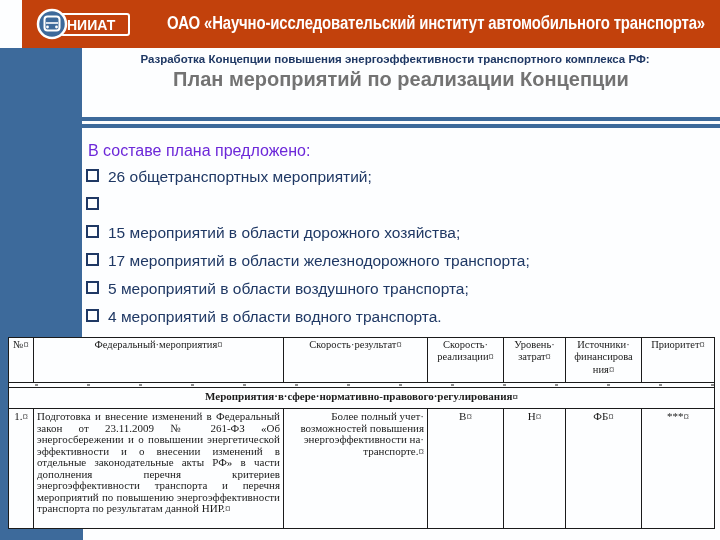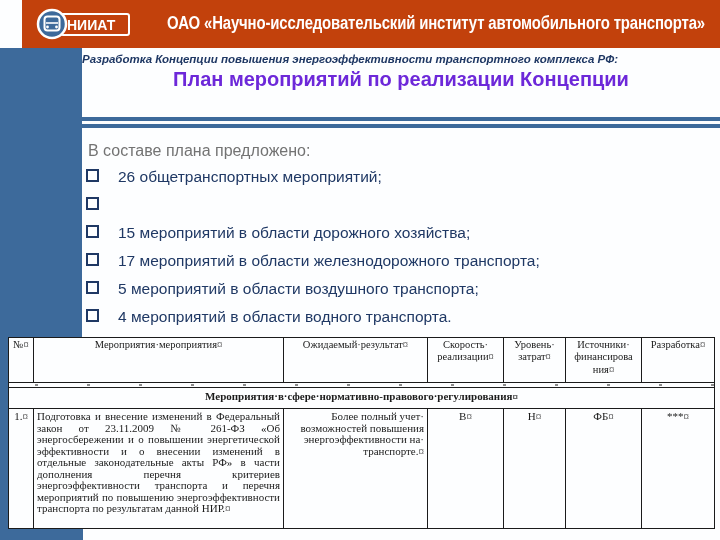--- a/index.html
+++ b/index.html
@@ -17,43 +17,43 @@
   
   .logo { position:absolute; left:12px; top:6px; }
   .header-title {
     position:absolute; left:90px; right:10px; top:13px; text-align:left;
     color:#ffffff; font-weight:bold; font-size:18px; white-space:nowrap;
   }
   .header-title span { display:inline-block; transform:scaleX(0.83); transform-origin:center; letter-spacing:-0.2px; }
 
   
   .subtitle {
-    position:absolute; left:82px; right:12px; top:53px; 
-    color:#1f3864; font-weight:bold; font-size:11.5px;font-style:italic;
+    position:absolute; left:82px; right:12px; top:53px; text-align:center;
+    color:#1f3864; font-weight:bold; font-size:11.5px;
   }
   .slide-title {
     position:absolute; left:82px; right:0; top:68px; text-align:center;
-    color:#6d28d9; font-weight:bold; font-size:20px;
+    color:#737373; font-weight:bold; font-size:20px;
   }
   .divider { position:absolute; left:82px; right:0; top:117px; }
   .divider .line1 { height:4px; background:#3d6a9b; }
   .divider .gap   { height:3px; }
   .divider .line2 { height:4px; background:#3d6a9b; }
 
   
   .intro {
     position:absolute; left:88px; top:142px;
-    color:#737373; font-size:16px;
+    color:#6d28d9; font-size:16px;
   }
   .bullet-list {
     position:absolute; left:86px; top:167px; right:6px;
     list-style:none; margin:0; padding:0;
   }
   .bullet-list li {
-    display:flex; align-items:center; gap:19px;
+    display:flex; align-items:center; gap:9px;
     color:#1f3864; font-size:15.5px; height:19px; margin-bottom:9px;
     white-space:nowrap;
   }
   .bullet-sq {
     flex:0 0 auto; width:9px; height:9px; border:2.5px solid #1f3864;
     display:inline-block; margin-top:-2px;
   }
 
   
   table.meas {
@@ -150,30 +150,30 @@
         <col style="width:250px">
         <col style="width:144px">
       <col style="width:76px">
         <col style="width:62px">
         <col style="width:76px">
         <col style="width:73px">
     </colgroup>
     <tbody>
         <tr>
       <th>№¤</th>
-      <th>Мероприятия·мероприятия¤</th>
-      <th>Ожидаемый·результат¤</th>
+      <th>Федеральный·мероприятия¤</th>
+      <th>Скорость·результат¤</th>
       <th>Скорость·
 реализации¤</th>
       <th>Уровень·
 затрат¤</th>
       <th>Источники·
 финансирова
 ния¤</th>
-      <th>Разработка¤</th>
+      <th>Приоритет¤</th>
     </tr>
     <tr class="row-clipped">
       <td colspan="7"></td>
     </tr>
     <tr>
       <td class="section-cell" colspan="7">Мероприятия·в·сфере·нормативно-правового·регулирования¤</td>
     </tr>
     <tr class="data-row">
       <td class="cell-num">1.¤</td>
       <td class="cell-name">Подготовка и внесение изменений в Федеральный закон от 23.11.2009 № 261-ФЗ «Об энергосбережении и о повышении энергетической эффективности и о внесении изменений в отдельные законодательные акты РФ» в части дополнения перечня критериев энергоэффективности транспорта и перечня мероприятий по повышению энергоэффективности транспорта по результатам данной НИР.¤</td>

